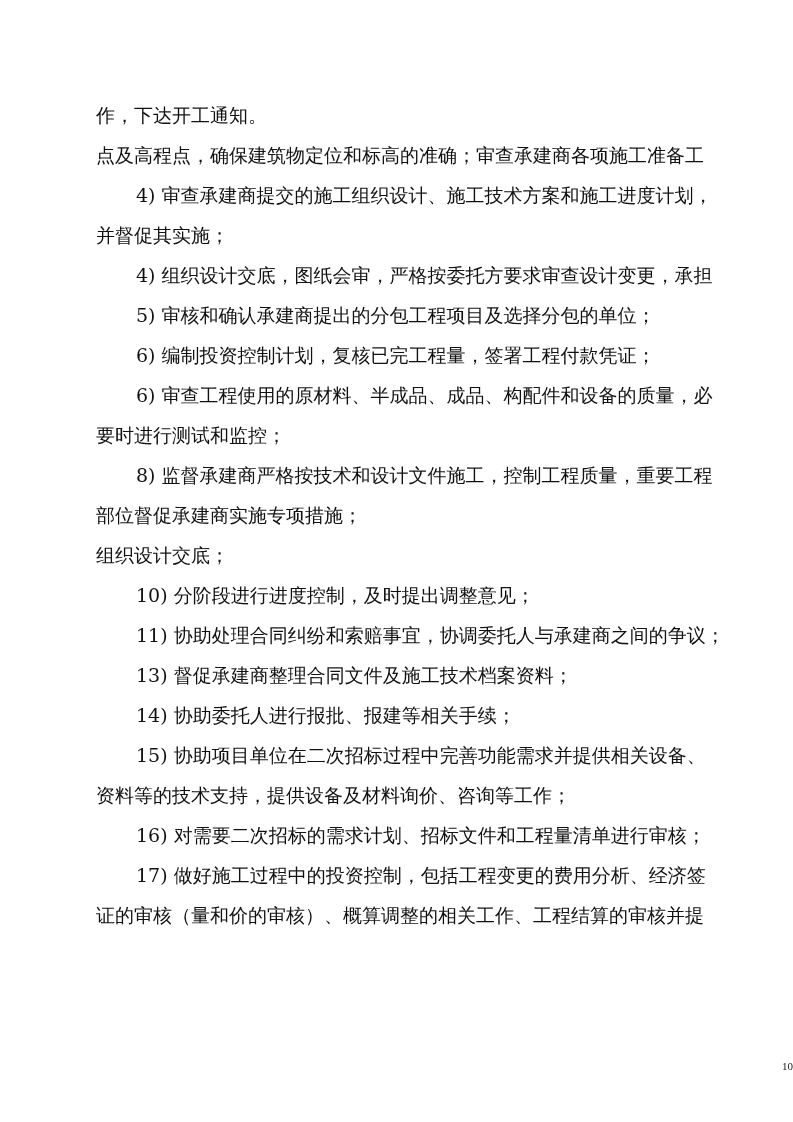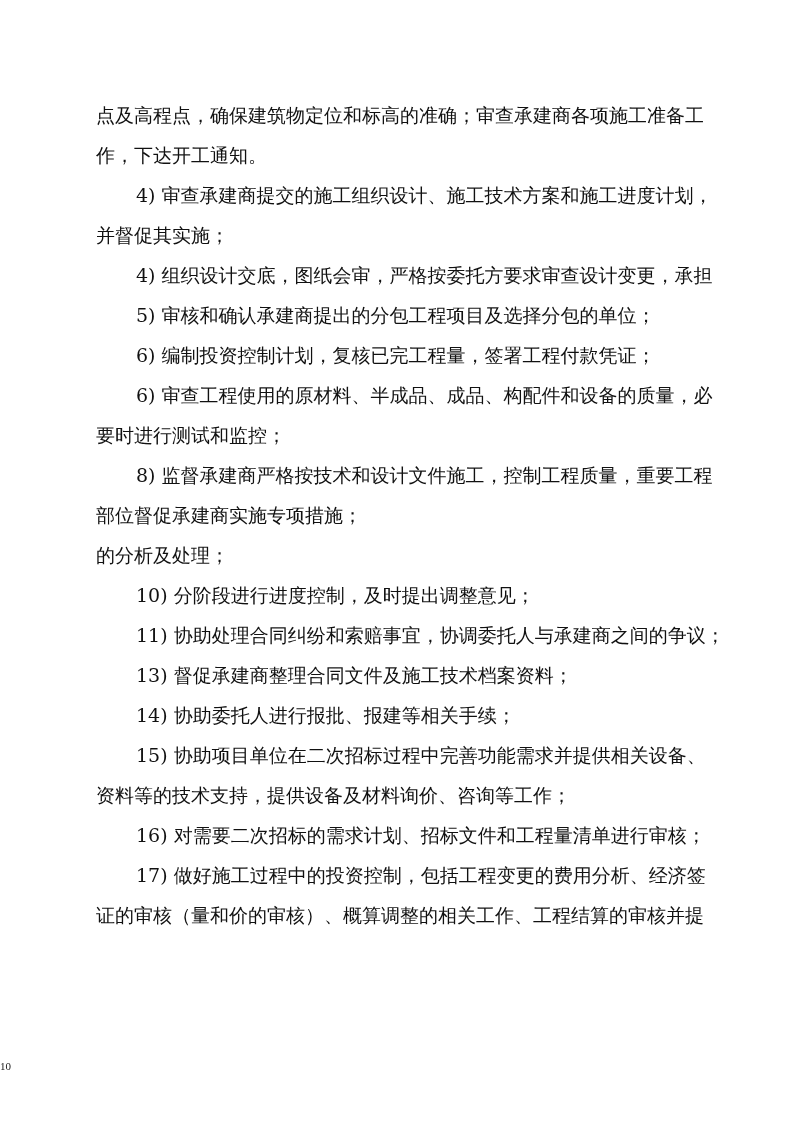--- a/index.html
+++ b/index.html
@@ -7,40 +7,40 @@
   .page {
     position: absolute; left: 96px; top: 95px; width: 606px;
     font-family: "DejaVu Serif", "Liberation Serif", serif;
     font-size: 19px; color: #111111; line-height: 40px;
     text-align: justify; text-justify: inter-character;
   }
   .line { display: block; white-space: nowrap; height: 40px; text-align-last: justify; }
   .line.last { text-align-last: left; }
   .indent { padding-left: 40px; }
   .footer {
-    position: absolute; left: 0; width: 793px; top: 1060px; text-align: left;
+    position: absolute; left: 0; width: 793px; top: 1060px; text-align: right;
     font-family: "Liberation Serif", serif; font-size: 11px; color: #222;
   }
 </style>
 </head>
 <body>
 
 <div class="page">
+  <span class="line last">作，下达开工通知。</span>
   <span class="line">点及高程点，确保建筑物定位和标高的准确；审查承建商各项施工准备工</span>
-  <span class="line last">作，下达开工通知。</span>
   <span class="line indent">4) 审查承建商提交的施工组织设计、施工技术方案和施工进度计划，</span>
   <span class="line last">并督促其实施；</span>
   <span class="line indent">4) 组织设计交底，图纸会审，严格按委托方要求审查设计变更，承担</span>
   <span class="line last indent">5) 审核和确认承建商提出的分包工程项目及选择分包的单位；</span>
   <span class="line last indent">6) 编制投资控制计划，复核已完工程量，签署工程付款凭证；</span>
   <span class="line indent">6) 审查工程使用的原材料、半成品、成品、构配件和设备的质量，必</span>
   <span class="line last">要时进行测试和监控；</span>
   <span class="line indent">8) 监督承建商严格按技术和设计文件施工，控制工程质量，重要工程</span>
   <span class="line last">部位督促承建商实施专项措施；</span>
-  <span class="line last">的分析及处理；</span>
+  <span class="line last">组织设计交底；</span>
   <span class="line last indent">10) 分阶段进行进度控制，及时提出调整意见；</span>
   <span class="line last indent">11) 协助处理合同纠纷和索赔事宜，协调委托人与承建商之间的争议；</span>
   <span class="line last indent">13) 督促承建商整理合同文件及施工技术档案资料；</span>
   <span class="line last indent">14) 协助委托人进行报批、报建等相关手续；</span>
   <span class="line indent">15) 协助项目单位在二次招标过程中完善功能需求并提供相关设备、</span>
   <span class="line last">资料等的技术支持，提供设备及材料询价、咨询等工作；</span>
   <span class="line last indent">16) 对需要二次招标的需求计划、招标文件和工程量清单进行审核；</span>
   <span class="line indent">17) 做好施工过程中的投资控制，包括工程变更的费用分析、经济签</span>
   <span class="line">证的审核（量和价的审核）、概算调整的相关工作、工程结算的审核并提</span>
 </div>

